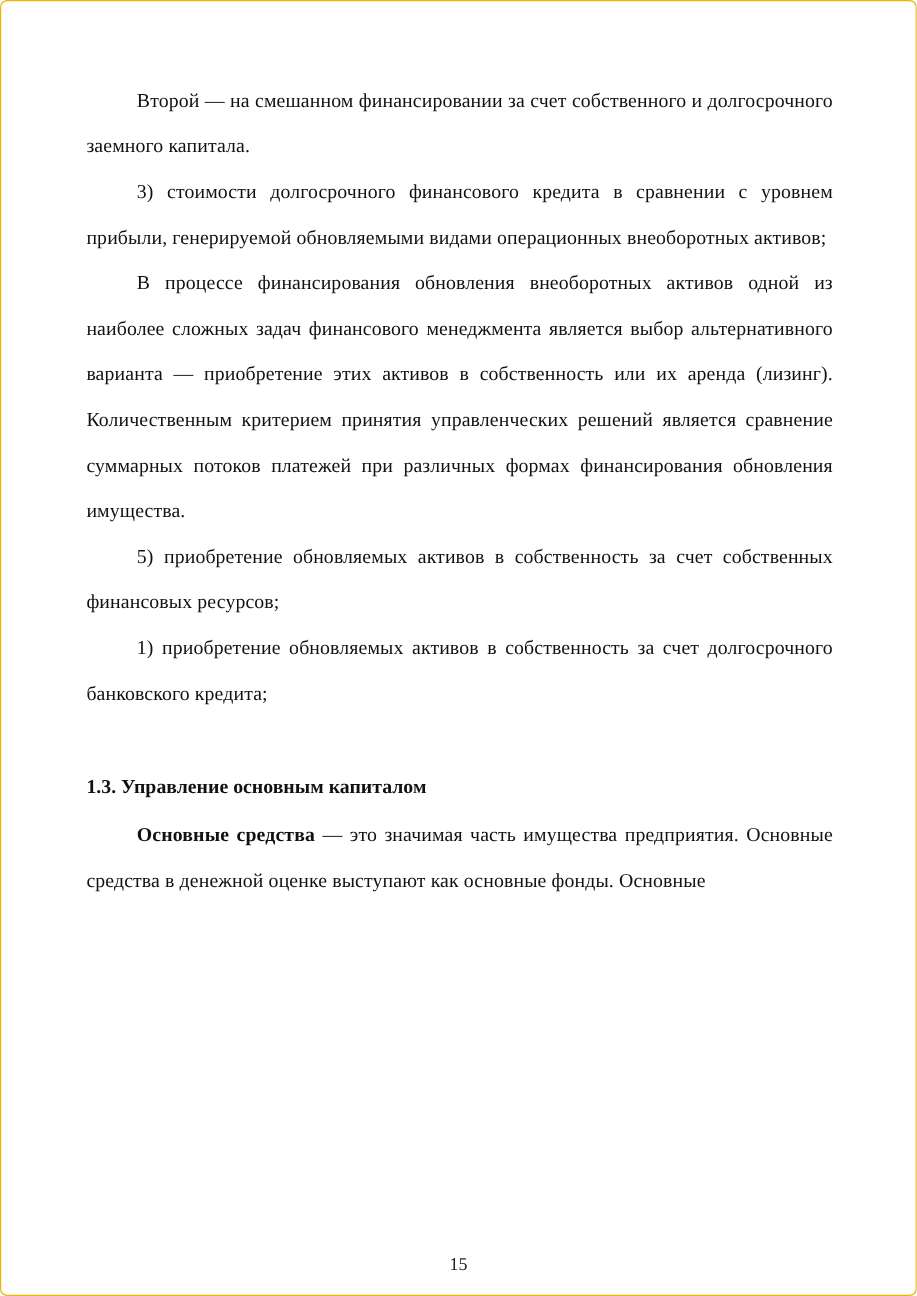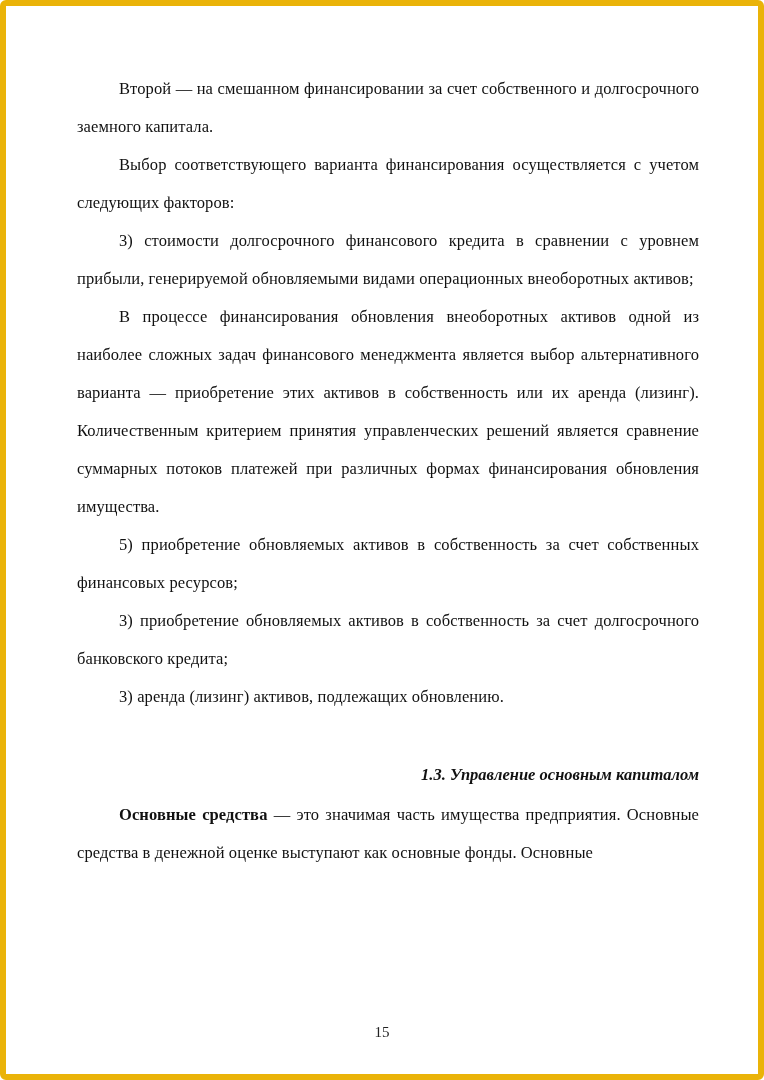--- a/index.html
+++ b/index.html
@@ -6,21 +6,21 @@
     margin: 0;
     padding: 0;
     background: #ffffff;
   }
   .page {
     position: relative;
     width: 764px;
     height: 1080px;
     background: #ffffff;
     box-sizing: border-box;
-    border: 6px solid #eab308;
+    border: 1px solid #eab308;
     border-radius: 6px;
     overflow: hidden;
     font-family: "Liberation Serif", "DejaVu Serif", serif;
     color: #111111;
   }
   .text-block {
     position: absolute;
     top: 64px;
     left: 71px;
     width: 622px;
@@ -33,50 +33,47 @@
     text-indent: 42px;
     letter-spacing: 0.1px;
   }
   .section-heading {
     margin: 0;
     margin-top: 40px;
     margin-bottom: 2px;
     font-size: 16.5px;
     line-height: 38px;
     font-weight: bold;
-    text-align: right;
+    text-align: left;
     text-indent: 0;
-    font-style: italic;
   }
   .closing .lead {
     font-weight: bold;
   }
   .page-number {
     position: absolute;
-    bottom: 33px;
+    bottom: 16px;
     left: 0;
     width: 100%;
     text-align: center;
     font-size: 15px;
     color: #222222;
   }
 </style>
 </head>
 <body>
 
 <div class="page">
   <div class="text-block">
 
     <p class="para">Второй — на смешанном финансировании за счет собственного и долгосрочного заемного капитала.</p>
-    <p class="para">Выбор соответствующего варианта финансирования осуществляется с учетом следующих факторов:</p>
     <p class="para">3) стоимости долгосрочного финансового кредита в сравнении с уровнем прибыли, генерируемой обновляемыми видами операционных внеоборотных активов;</p>
     <p class="para">В процессе финансирования обновления внеоборотных активов одной из наиболее сложных задач финансового менеджмента является выбор альтернативного варианта — приобретение этих активов в собственность или их аренда (лизинг). Количественным критерием принятия управленческих решений является сравнение суммарных потоков платежей при различных формах финансирования обновления имущества.</p>
     <p class="para">5) приобретение обновляемых активов в собственность за счет собственных финансовых ресурсов;</p>
-    <p class="para">3) приобретение обновляемых активов в собственность за счет долгосрочного банковского кредита;</p>
-    <p class="para">3) аренда (лизинг) активов, подлежащих обновлению.</p>
+    <p class="para">1) приобретение обновляемых активов в собственность за счет долгосрочного банковского кредита;</p>
 
     <h2 class="section-heading">1.3. Управление основным капиталом</h2>
 
     <p class="para closing"><span class="lead">Основные средства</span><span> — это значимая часть имущества предприятия. Основные средства в денежной оценке выступают как основные фонды. Основные</span></p>
 
   </div>
 
   <div class="page-number">15</div>
 </div>
 

